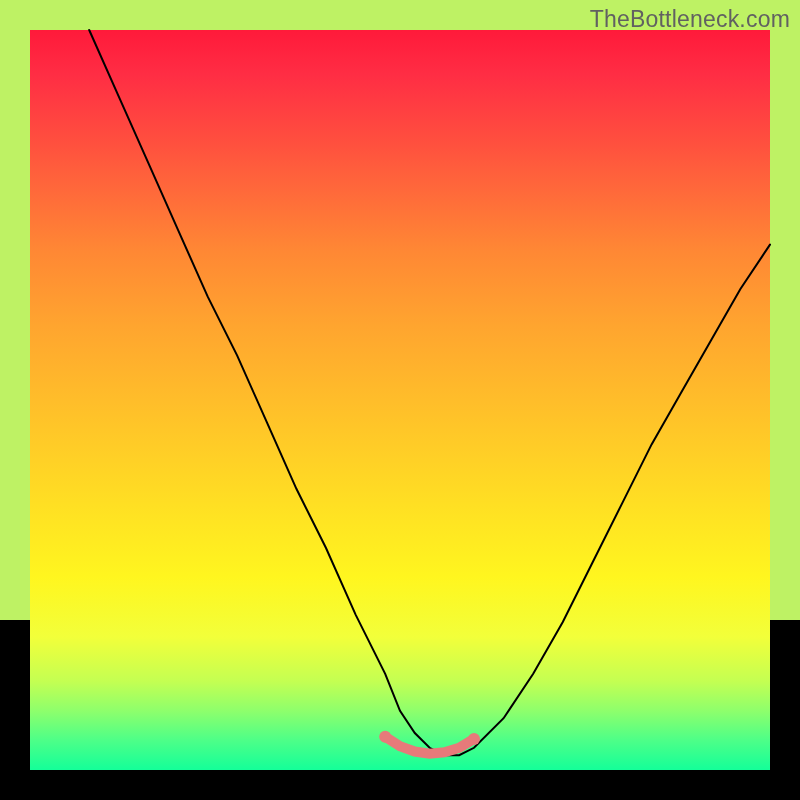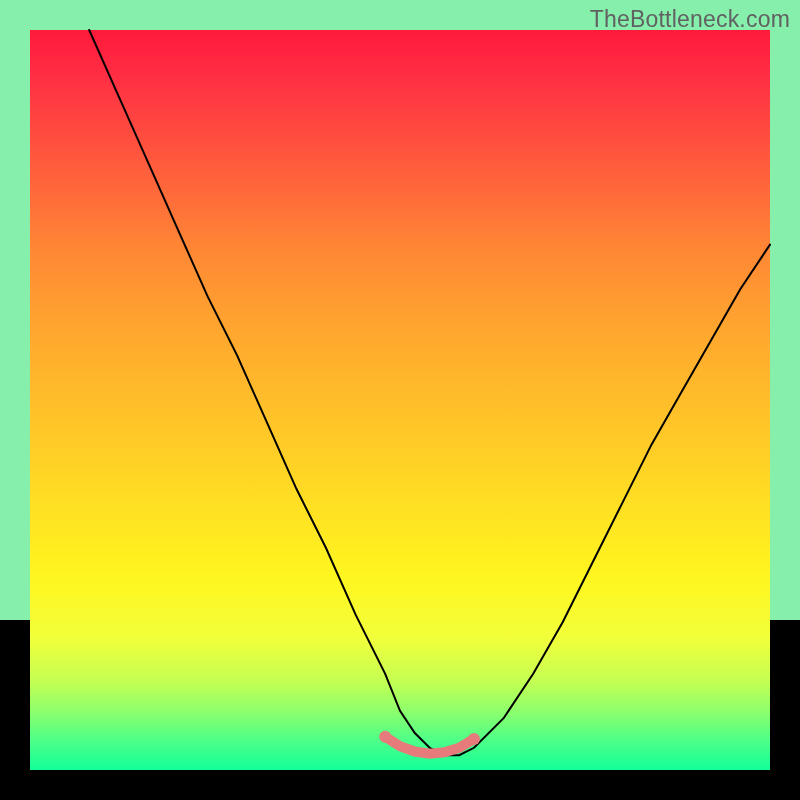--- a/index.html
+++ b/index.html
@@ -8,21 +8,21 @@
     width: 800px;
     height: 800px;
     background: #000;
     font-family: Arial, Helvetica, sans-serif;
     overflow: hidden;
   }
   .frame {
     position: relative;
     width: 800px;
     height: 620px;
-    background: #86efac;
+    background: #bef264;
   }
   .plot-area {
     position: absolute;
     left: 30px;
     top: 30px;
     width: 740px;
     height: 740px;
     
     background: linear-gradient(to bottom,
       #ff1a3a 0%,

